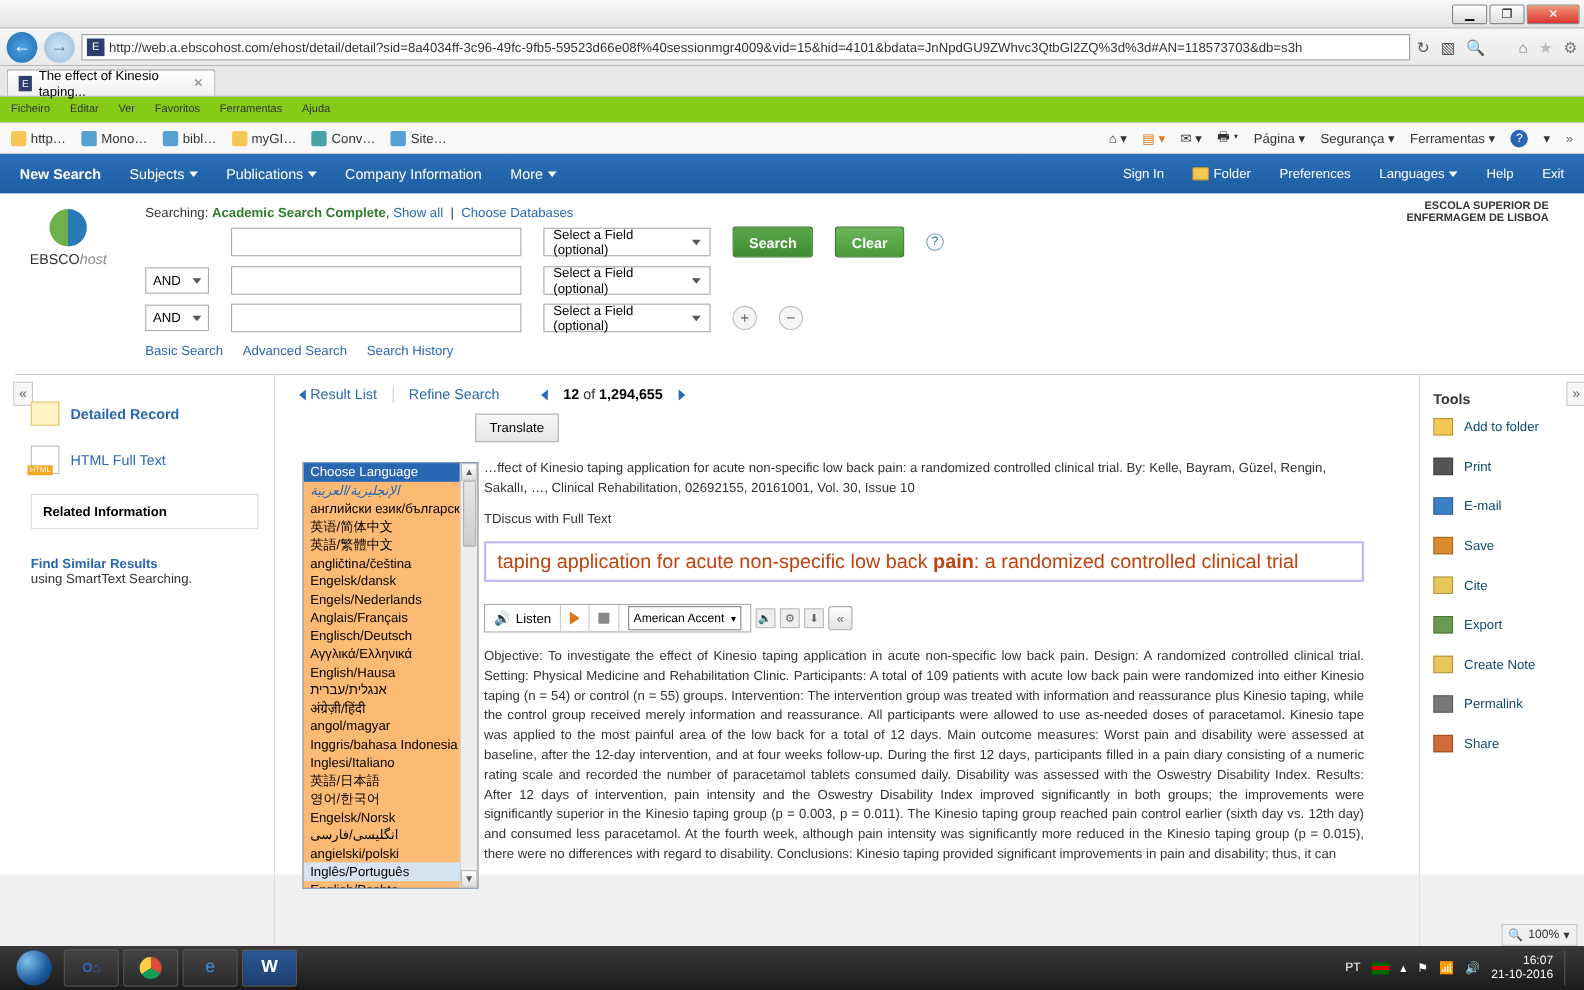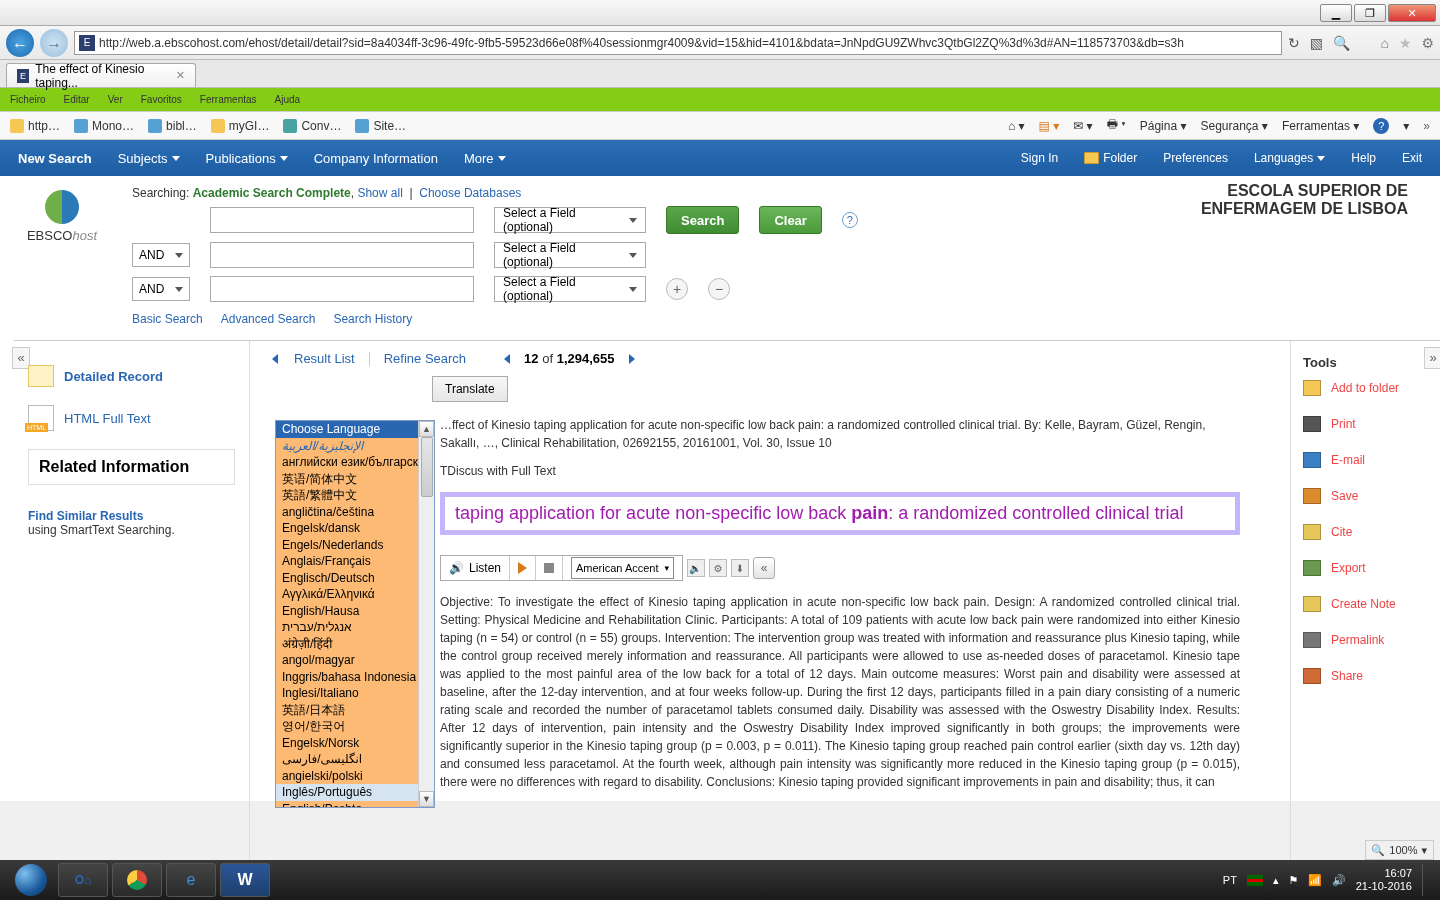--- a/index.html
+++ b/index.html
@@ -51,21 +51,21 @@
 .bool .c2 { width:0;height:0;border-left:4px solid transparent;border-right:4px solid transparent;border-top:5px solid #555; }
 .bool-spacer { width:58px; }
 .qbox { width:264px; height:26px; border:1px solid #aaa; background:#fff;}
 .field-sel { width:152px; height:26px; border:1px solid #aaa; background:#fff; display:flex; align-items:center; justify-content:space-between; padding:0 8px; font-size:12px;}
 .field-sel .c2 { width:0;height:0;border-left:4px solid transparent;border-right:4px solid transparent;border-top:5px solid #555; }
 .btn-green { height:28px; padding:0 14px; background:linear-gradient(#5aa64a,#3f8c33); border:1px solid #357a29; color:#fff; font-weight:bold; border-radius:3px; font-size:13px;}
 .help-q { width:16px; height:16px; border-radius:50%; border:1px solid #6aa0d4; color:#2a67b3; font-size:11px; text-align:center; line-height:14px;}
 .plusminus { width:22px;height:22px; border:1px solid #bbb; border-radius:50%; background:#f5f5f5; text-align:center; line-height:20px; color:#666; font-size:14px;}
 .search-links { display:flex; gap:18px; font-size:12px; margin-top:10px; }
 .search-links a { color:#2a67b3; text-decoration:none; }
-.inst { position:absolute; right:32px; top:182px; text-align:right; font-size:16px; color:#333; font-weight:bold;}
+.inst { position:absolute; right:32px; top:182px; text-align:right; font-size:10px; color:#333; font-weight:bold;}
 
 
 .hr { height:1px; background:#ccc; margin:14px 0 0 0; }
 
 
 .three-col { display:flex; height:100%; }
 .col-left { width:236px; border-right:1px solid #ddd; padding:14px 14px; position:relative;}
 .col-mid { flex:1; padding:10px 50px 10px 22px; position:relative;}
 .col-right { width:150px; border-left:1px solid #ddd; padding:14px 12px; position:relative;}
 
@@ -74,64 +74,64 @@
 
 .left-item { display:flex; gap:10px; align-items:center; margin:10px 0 18px; font-size:13px;}
 .left-item.active { font-weight:bold; }
 .left-item .doc-ico { width:26px; height:22px; background:#fff3c6; border:1px solid #e2c768; position:relative;}
 .left-item .html-ico { width:26px; height:26px; background:#fff; border:1px solid #bbb; position:relative;}
 .html-badge { position:absolute; bottom:-2px; left:-4px; background:#f5a623; color:#fff; font-size:7px; padding:1px 2px;}
 .pdf-ico { width:26px; height:26px; background:#fff; border:1px solid #bbb; position:relative;}
 .pdf-badge { position:absolute; bottom:-2px; left:-4px; background:#c0392b; color:#fff; font-size:7px; padding:1px 2px;}
 .left-link { color:#2a67b3; }
 .size-grey { color:#666; font-size:12px; }
-.rel-box { border:1px solid #ddd; padding:8px 10px; margin-top:10px; font-weight:bold; font-size:16px;}
+.rel-box { border:1px solid #ddd; padding:8px 10px; margin-top:10px; font-weight:bold; font-size:12px;}
 .find-sim { color:#2a67b3; font-weight:bold; font-size:12px; margin-top:24px;}
 .find-sub { font-size:12px; color:#333;}
 
 
 .res-nav { display:flex; align-items:center; gap:14px; font-size:13px; margin-bottom:10px;}
-.res-link { color:#2a67b3; text-decoration:none; display:flex; align-items:center; gap:16px;}
+.res-link { color:#2a67b3; text-decoration:none; display:flex; align-items:center; gap:4px;}
 .tri-l { width:0;height:0;border-top:5px solid transparent;border-bottom:5px solid transparent;border-right:6px solid #2a67b3;}
 .tri-r { width:0;height:0;border-top:5px solid transparent;border-bottom:5px solid transparent;border-left:6px solid #2a67b3;}
 .divider-v { width:1px; height:14px; background:#ccc;}
 .res-count { color:#333; }
 .res-count b { color:#000;}
 
 .translate-btn { height:26px; border:1px solid #aaa; background:linear-gradient(#f8f8f8,#e6e6e6); padding:0 12px; font-size:12px; margin-left:4px;}
 
 .lang-dropdown { position:absolute; top:44px; left:3px; width:160px; height:388px; border:1px solid #7a9cc6; background:#fdba74; z-index:50; overflow:hidden;}
 .lang-dropdown .scroll { height:100%; overflow:hidden; position:relative;}
 .lang-item { font-size:12px; padding:1px 6px; line-height:14.5px; white-space:nowrap;}
 .lang-item.hdr { background:#2a67b3; color:#fff; }
 .lang-item.faded { color:#2a67b3; font-style:italic; }
 .lang-item.hover { background:#d6e4f2; }
 .lang-sb { position:absolute; right:0; top:0; width:16px; height:100%; background:#eee; border-left:1px solid #ccc;}
 .lang-sb .sb-btn { height:16px; background:linear-gradient(#fff,#ddd); border:1px solid #bbb; font-size:9px; text-align:center; line-height:14px; color:#555;}
 .lang-sb .sb-thumb { position:absolute; top:16px; left:2px; width:12px; height:60px; background:linear-gradient(#e6e6e6,#ccc); border:1px solid #aaa; border-radius:2px;}
 
 .cite-text { font-size:12px; color:#333; line-height:1.5; margin:8px 0 12px 168px;}
 .cite-row2 { font-size:12px; color:#333; margin:0 0 14px 168px;}
-.title-bar { border:5px solid #c4b5fd; padding:6px 10px; font-size:18px; font-family: Georgia, 'Times New Roman', serif; color:#a21caf; margin-left:168px; margin-bottom:20px;}
+.title-bar { border:2px solid #c4b5fd; padding:6px 10px; font-size:18px; font-family: Georgia, 'Times New Roman', serif; color:#c2410c; margin-left:168px; margin-bottom:20px;}
 .title-bar .pain { font-weight:bold; }
 
 .listen-row { display:flex; align-items:center; gap:4px; margin-left:168px; margin-bottom:12px;}
 .listen-box { border:1px solid #aaa; height:26px; display:flex; align-items:center; }
 .listen-seg { padding:0 8px; display:flex; align-items:center; gap:5px; border-right:1px solid #ccc; height:100%; font-size:12px;}
 .play-tri { width:0;height:0;border-top:6px solid transparent;border-bottom:6px solid transparent;border-left:9px solid #d77a1b;}
 .stop-sq { width:10px; height:10px; background:#888;}
 .accent-sel { height:22px; border:1px solid #888; font-size:11px; padding:0 4px; display:flex; align-items:center; gap:6px;}
 .mini-ico { width:18px;height:18px; border:1px solid #bbb; background:#eee; display:flex;align-items:center;justify-content:center; font-size:10px; color:#666;}
 .db-chev { width:22px;height:22px; border:1px solid #aaa; background:linear-gradient(#fff,#e4e4e4); border-radius:3px; text-align:center; line-height:20px; font-size:12px; color:#666;}
 
 .abstract { font-size:12px; color:#333; text-align:justify; line-height:1.5; margin-left:168px;}
 
 
 .tools-hdr { font-weight:bold; font-size:13px; margin-bottom:10px; color:#333;}
-.tool-item { display:flex; gap:10px; align-items:center; font-size:12px; color:#ef4444; margin:0 0 20px 0;}
+.tool-item { display:flex; gap:10px; align-items:center; font-size:12px; color:#0c4a6e; margin:0 0 20px 0;}
 .tool-ico { width:18px; height:16px; }
 
 
 .taskbar { position:absolute; bottom:0; left:0; right:0; height:40px; background:linear-gradient(#3a3a3a,#1a1a1a); display:flex; align-items:center; justify-content:space-between; padding:0 8px;}
 .tb-left { display:flex; gap:4px; align-items:center;}
 .start { width:46px; height:36px; border-radius:4px; display:flex; align-items:center; justify-content:center;}
 .orb { width:32px;height:32px;border-radius:50%; background: radial-gradient(circle at 30% 30%, #7ec0ee, #1b5a9c 60%, #0a3258);}
 .tb-app { width:50px; height:34px; border:1px solid #555; border-radius:3px; background:linear-gradient(#444,#2a2a2a); display:flex; align-items:center; justify-content:center; font-size:16px;}
 .tb-right { display:flex; align-items:center; gap:10px; color:#fff; font-size:11px;}
 .tb-time { text-align:right; line-height:1.2;}

